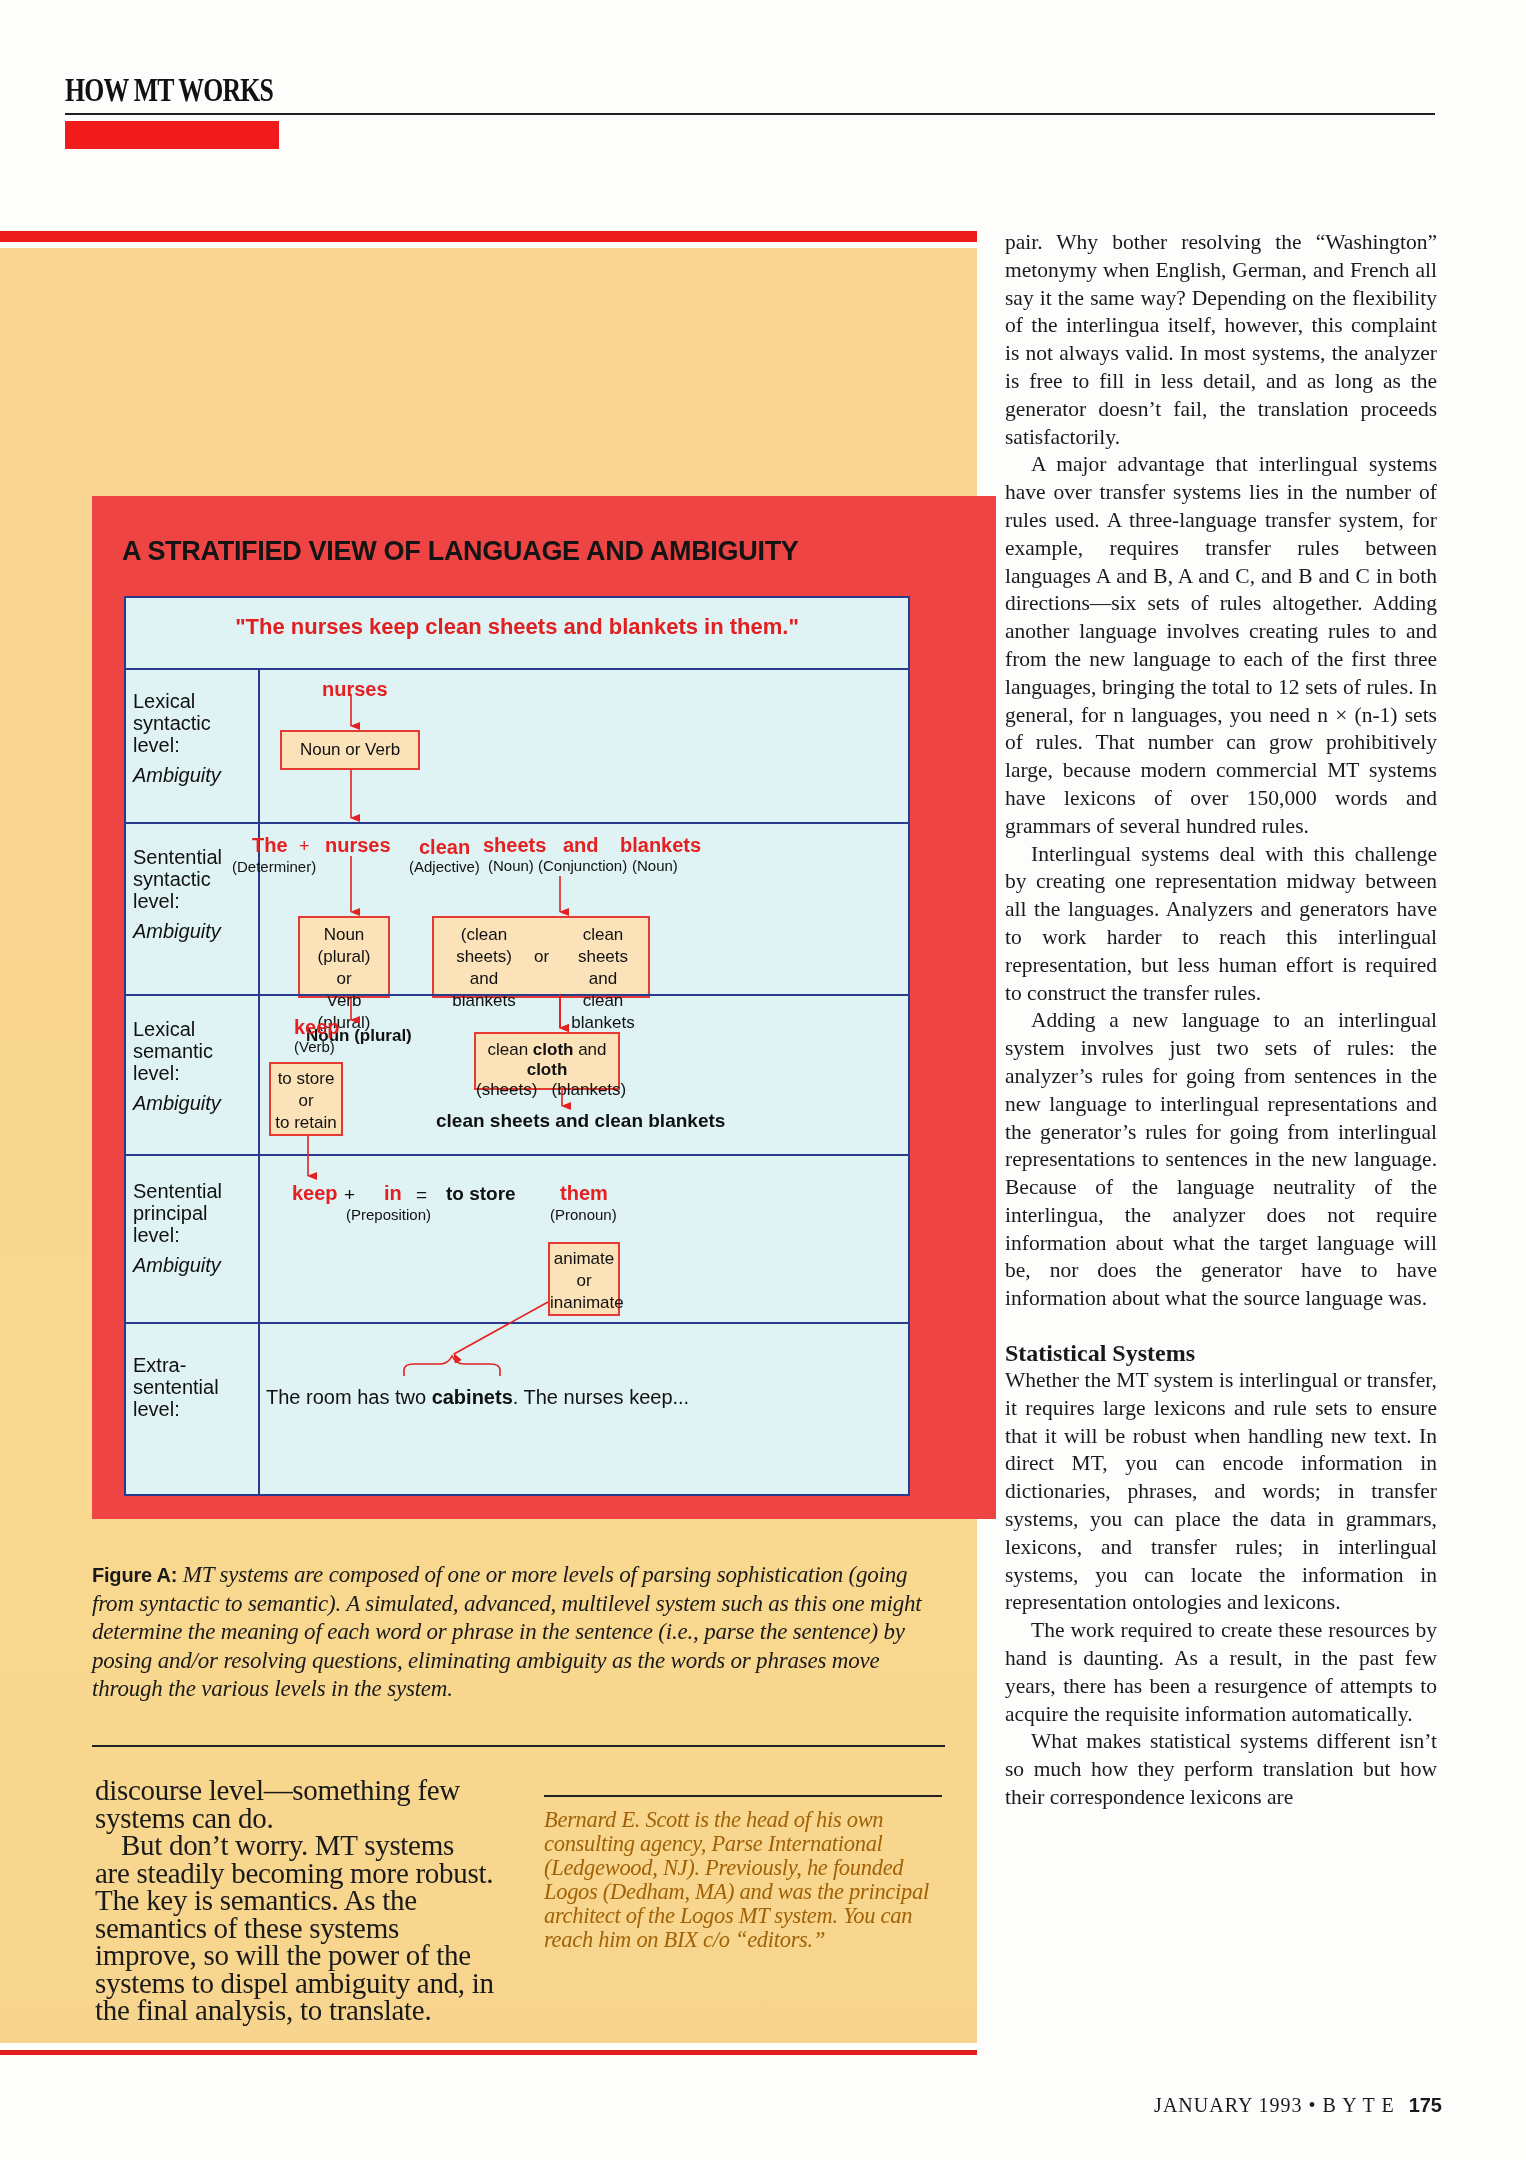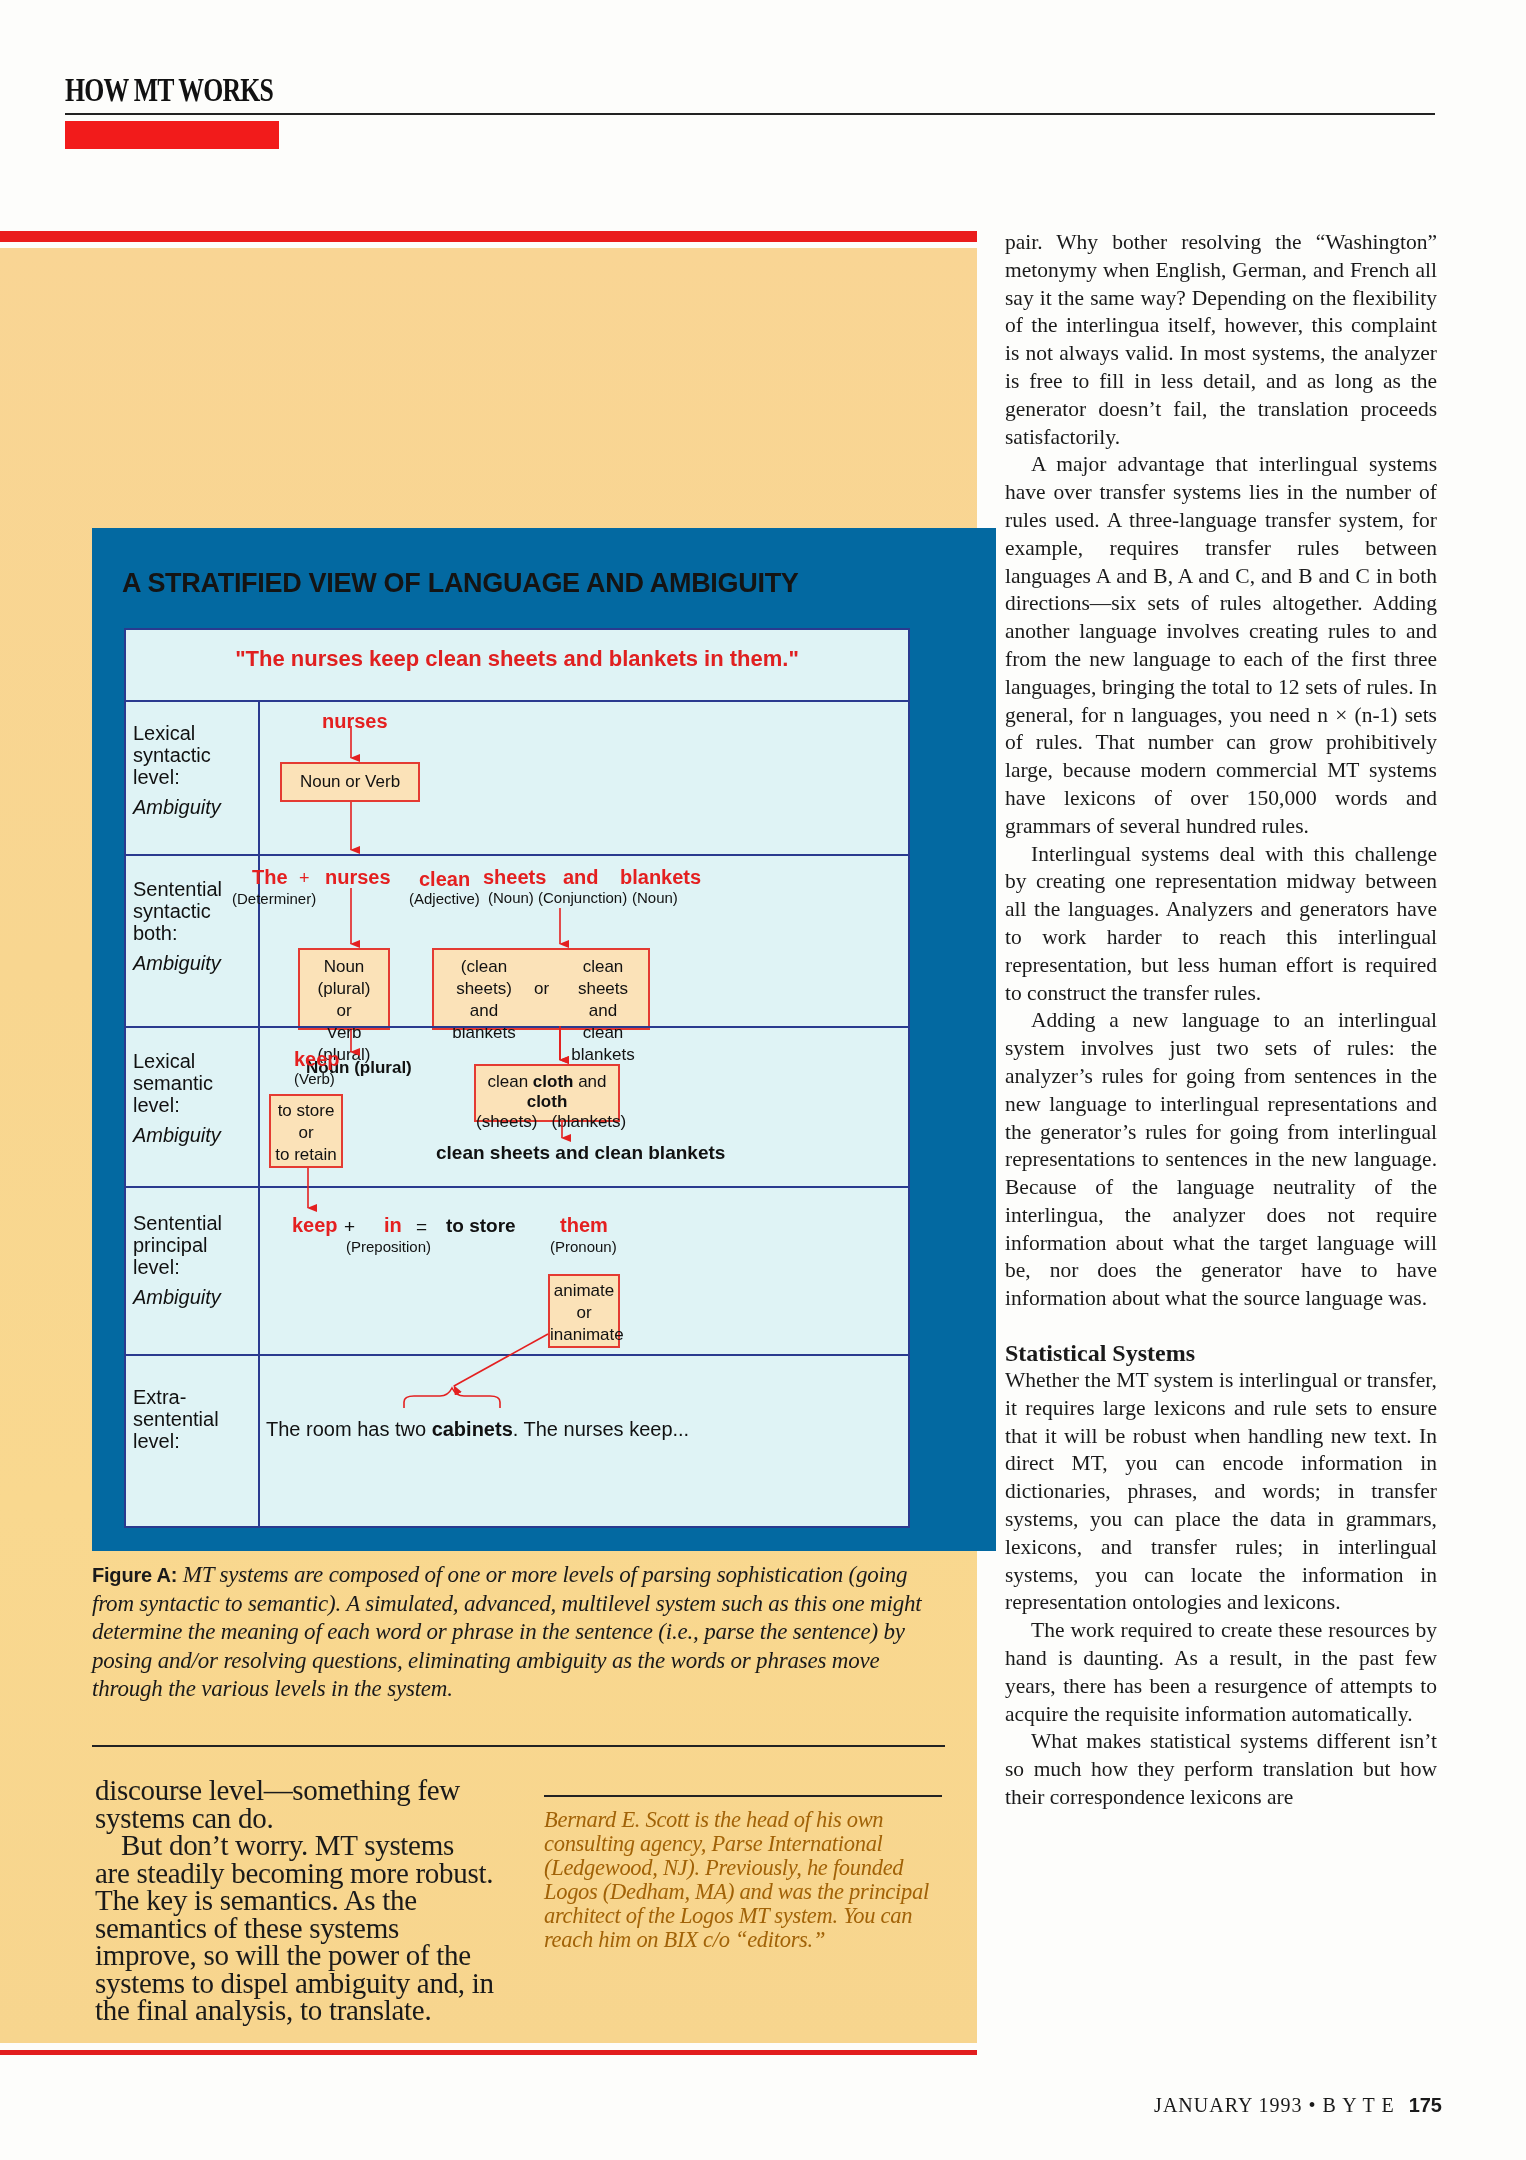--- a/index.html
+++ b/index.html
@@ -11,21 +11,21 @@
   .header-rule { position: absolute; left: 65px; top: 113px; width: 1370px; height: 2px; background: #222; }
   .header-bar { position: absolute; left: 65px; top: 121px; width: 214px; height: 28px; background: #f21b1b; }
 
   
   .top-red-rule { position: absolute; left: 0; top: 231px; width: 977px; height: 11px; background: #ea1c1c; }
   .panel { position: absolute; left: 0; top: 248px; width: 977px; height: 1795px;
            background: linear-gradient(180deg, #f9d594 0%, #f8d690 40%, #f9d88f 70%, #f7d58e 100%); }
   .bottom-red-rule { position: absolute; left: 0; top: 2050px; width: 977px; height: 5px; background: #e21e1e; }
 
   
-  .figure { position: absolute; left: 92px; top: 528px; width: 904px; height: 1023px; background: #0369a1; }
+  .figure { position: absolute; left: 92px; top: 496px; width: 904px; height: 1023px; background: #ef4444; }
   .fig-title { position: absolute; left: 30px; top: 40px; font-family: "Liberation Sans", sans-serif; font-weight: bold; font-size: 27px; color: #141414; white-space: nowrap; letter-spacing: -0.3px; }
   .fig-table { position: absolute; left: 32px; top: 100px; width: 786px; height: 900px; border: 2px solid #2a3a8f; background: #dff3f5; }
   .row { position: absolute; left: 0; width: 782px; border-top: 2px solid #2a3a8f; }
   .label-col { position: absolute; left: 0; top: 0; bottom: 0; width: 134px; border-right: 2px solid #2a3a8f; padding: 22px 0 0 7px; font-family: "Liberation Sans", sans-serif; font-size: 20px; line-height: 22px; color: #111; }
   .label-col .amb { font-style: italic; margin-top: 8px; display: block; }
   .quote { position: absolute; left: 0; top: 16px; width: 782px; text-align: center; font-family: "Liberation Sans", sans-serif; font-weight: bold; font-size: 22px; color: #e02020; }
 
   .w { position: absolute; font-family: "Liberation Sans", sans-serif; white-space: nowrap; }
   .red { color: #e42020; font-weight: bold; font-size: 20px; }
   .pos { font-size: 15px; color: #111; }
@@ -70,21 +70,21 @@
       <div class="label-col" style="padding-top:20px;">
         <span>Lexical syntactic level:</span>
         <span class="amb">Ambiguity</span>
       </div>
       <div class="w red" style="left:196px;top:8px;">nurses</div>
       <div class="box" style="left:154px;top:60px;width:140px;height:40px;line-height:36px;">Noun  or  Verb</div>
     </div>
 
     <div class="row" style="top:224px;height:172px;">
       <div class="label-col">
-        <span>Sentential syntactic both:</span>
+        <span>Sentential syntactic level:</span>
         <span class="amb">Ambiguity</span>
       </div>
       <div class="w red" style="left:126px;top:10px;">The</div>
       <div class="w pos" style="left:173px;top:12px;font-size:18px;color:#e42020;">+</div>
       <div class="w red" style="left:199px;top:10px;">nurses</div>
       <div class="w pos" style="left:106px;top:34px;text-align:center;">(Determiner)</div>
 
       <div class="w red" style="left:293px;top:12px;">clean</div>
       <div class="w red" style="left:357px;top:10px;">sheets</div>
       <div class="w red" style="left:437px;top:10px;">and</div>

